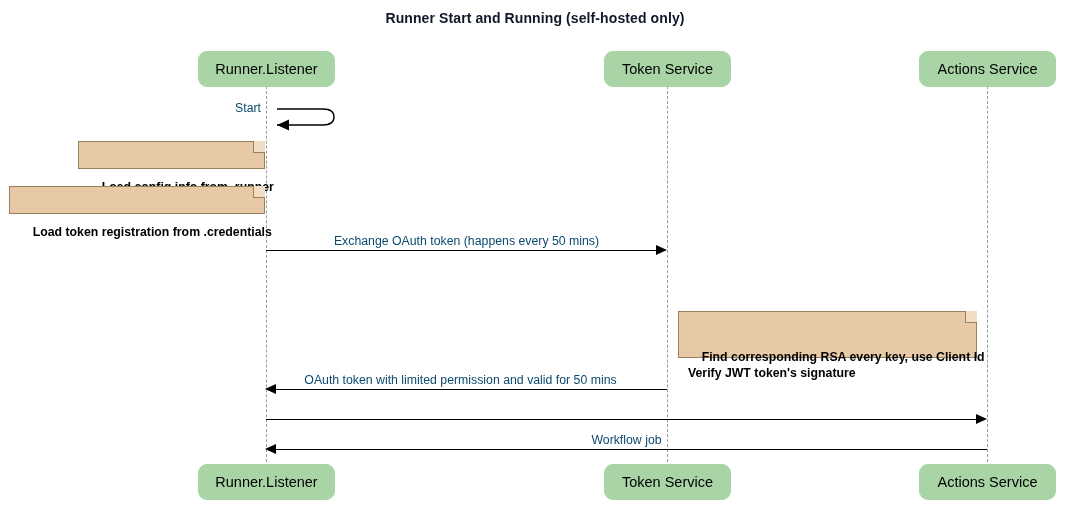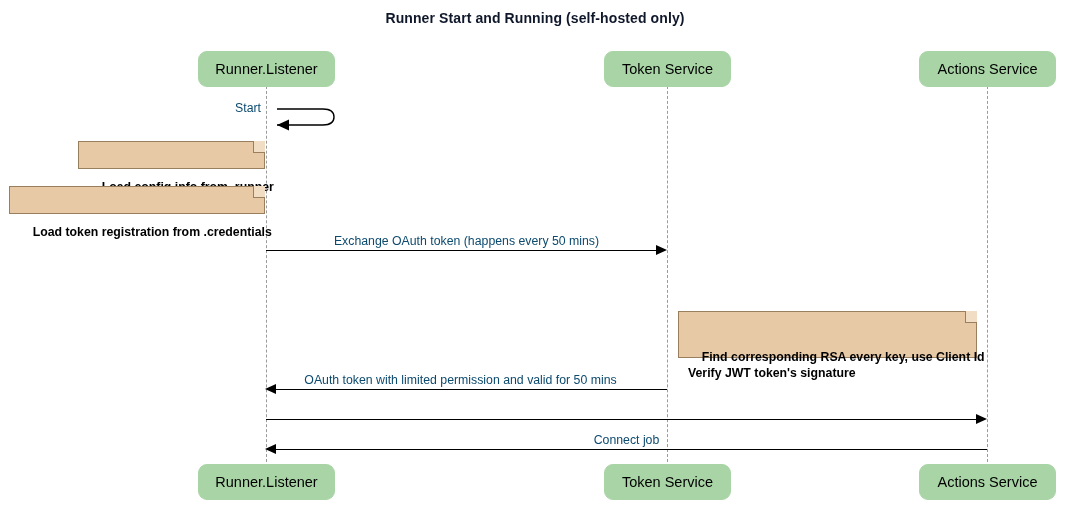--- a/index.html
+++ b/index.html
@@ -177,17 +177,17 @@
 Verify JWT token's signature</span>
   </div>
 
   <div class="msg-label" style="left:260px; top:373px; width:401px;">OAuth token with limited permission and valid for 50 mins</div>
   <div class="msg-line" style="left:275px; top:389px; width:392px;"></div>
   <div class="arrow-head left" style="left:265px; top:383.5px;"></div>
 
   <div class="msg-line" style="left:266px; top:419px; width:712px;"></div>
   <div class="arrow-head right" style="left:976px; top:413.5px;"></div>
 
-  <div class="msg-label" style="left:266px; top:433px; width:721px;">Connect job</div>
+  <div class="msg-label" style="left:266px; top:433px; width:721px;">Workflow job</div>
   <div class="msg-line" style="left:275px; top:449px; width:712px;"></div>
   <div class="arrow-head left" style="left:265px; top:443.5px;"></div>
 
 </div>
 
 </body></html>

